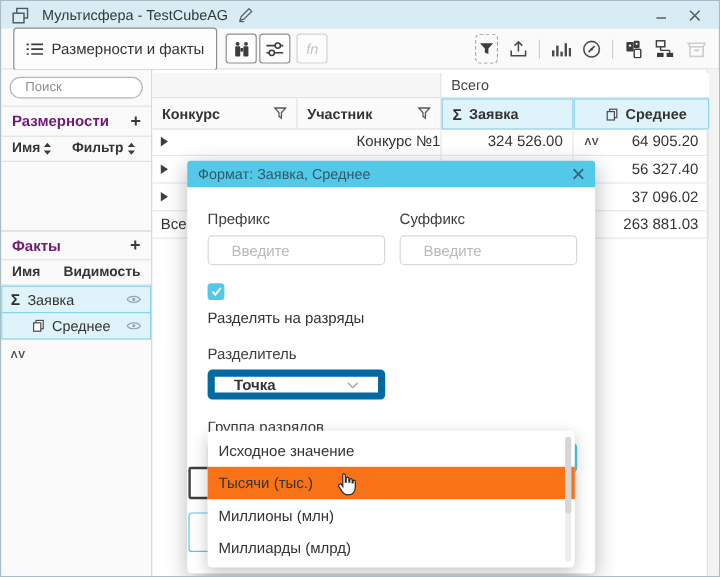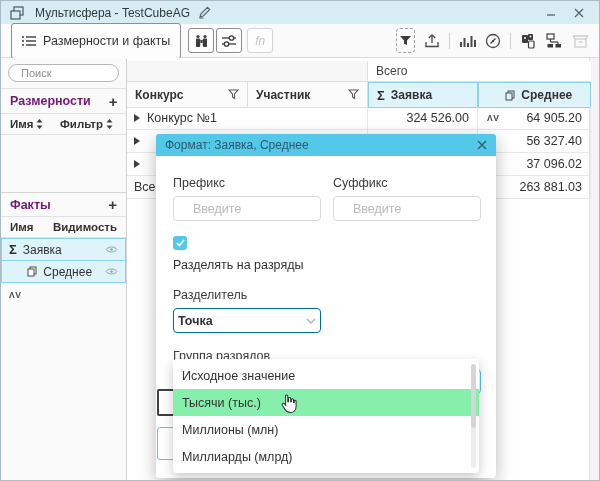--- a/index.html
+++ b/index.html
@@ -64,21 +64,21 @@
   .cell { position: absolute; font-size: 12px; display: flex; align-items: center; }
   .hA { top: 3px; height: 21px; border-bottom: 1px solid #dedede; }
   .corner { left: 0; width: 241px; background: #f7f7f7; border-right: 1px solid #dedede; }
   .total-cell { left: 241px; width: 223px; background: #fff; padding-left: 8px; color: #444; }
   .hB { top: 24px; height: 26px; font-weight: bold; color: #333; background: #fbfbfb;
         border-bottom: 1px solid #dedede; border-right: 1px solid #dedede; padding: 0 8px; }
   .hB.fact { background: #dff3fa; border: 1px solid #89d4ec; gap: 6px; }
   .hB .fun { margin-left: auto; }
   .drow { height: 23px; border-bottom: 1px solid #e8e8e8; border-right: 1px solid #e8e8e8;
           color: #333; font-size: 12.5px; }
-  .name-cell { left: 0; width: 241px; padding-left: 7px; gap: 7px; }
+  .name-cell { left: 0; width: 241px; padding-left: 7px; gap: 7px; justify-content: space-between; }
   .num { justify-content: flex-end; padding-right: 8px; }
   .arrow { width: 0; height: 0; border-left: 6px solid #3f3f3f;
            border-top: 4px solid transparent; border-bottom: 4px solid transparent; }
 
   
   .dialog { position: absolute; left: 155px; top: 133px; width: 340px; height: 344px; z-index: 10;
             background: #fff; border-radius: 4px; box-shadow: 0 5px 18px rgba(0,0,0,.28); }
   .dlg-head { height: 22px; background: #54c8e8; border-radius: 3px 3px 0 0; display: flex;
               align-items: center; padding: 0 9px; }
   .dlg-title { font-size: 12px; color: #2e5a6b; }
@@ -87,32 +87,32 @@
   .grid2 { display: flex; gap: 12px; }
   .fcol { width: 148px; }
   .flabel { font-size: 12.5px; color: #3c3c3c; margin-bottom: 6px; }
   .tinput { width: 100%; height: 25px; border: 1px solid #d9d9d9; border-radius: 4px;
             font-family: inherit; font-size: 12.5px; padding: 0 19px; color: #333; outline: none; }
   .tinput::placeholder { color: #b9b9b9; }
   .chk-row { display: flex; align-items: flex-start; gap: 8px; margin: 15px 0 16px 0; flex-direction: column; }
   .chk { width: 14px; height: 14px; background: #54c8e8; border-radius: 3px; display: flex;
          align-items: center; justify-content: center; }
   .chk-label { font-size: 12.5px; color: #333; }
-  .sel { height: 25px; border: 1px solid #0369a1; border-radius: 4px; display: flex;
-         align-items: center; padding: 0 4px; font-size: 12.5px; font-weight: bold; color: #333; }
+  .sel { height: 25px; border: 6px solid #0369a1; border-radius: 4px; display: flex;
+         align-items: center; padding: 0 16px; font-size: 12.5px; font-weight: bold; color: #333; }
   .sel .chev { margin-left: auto; }
   .sel.open { border-color: #54c8e8; }
   .mt15 { margin-top: 16px; }
 
   .dd-panel { position: absolute; left: 17px; width: 306px; top: 225px; height: 114px; z-index: 3;
               background: #fff; border-radius: 4px; box-shadow: 0 4px 12px rgba(0,0,0,.22);
               padding: 3px 0; }
   .dd-item { height: 27px; display: flex; align-items: center; padding-left: 9px;
              font-size: 12.5px; color: #333; }
-  .dd-item.hover { background: #86efac; }
+  .dd-item.hover { background: #f97316; }
   .dd-scroll { position: absolute; right: 3px; top: 5px; bottom: 5px; width: 5px;
                background: #ededed; border-radius: 3px; }
   .dd-thumb { position: absolute; left: 0; right: 0; top: 0; height: 62%;
               background: #d6d6d6; border-radius: 3px; }
 
   .sliverA { position: absolute; left: 1px; top: 255px; width: 54px; height: 27px; z-index: 2;
              background: #fff; border: 2px solid #3f3f3f; border-radius: 2px; }
   .sliverB { position: absolute; left: 1px; top: 293px; width: 54px; height: 33px; z-index: 2;
              background: #fff; border: 1px solid #54c8e8; border-radius: 3px; }
 

